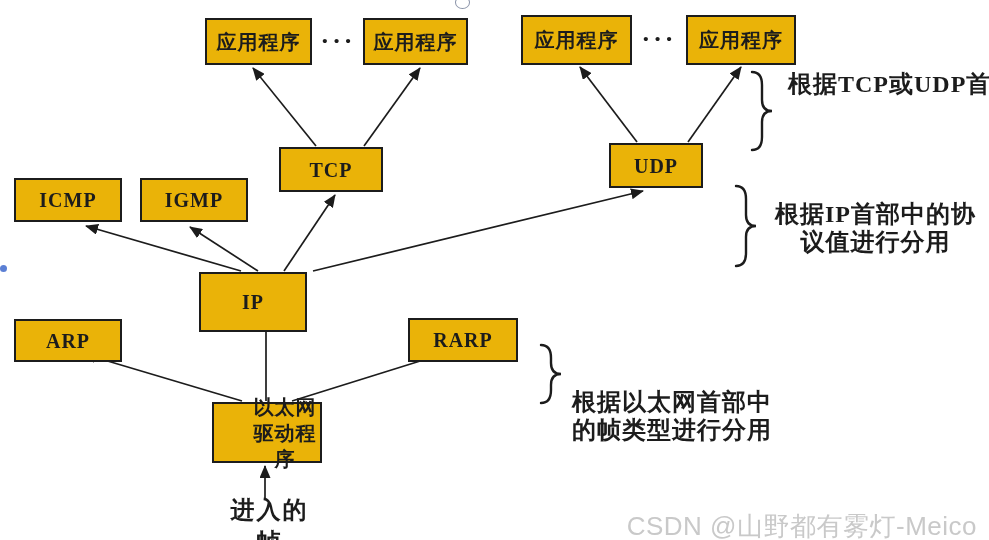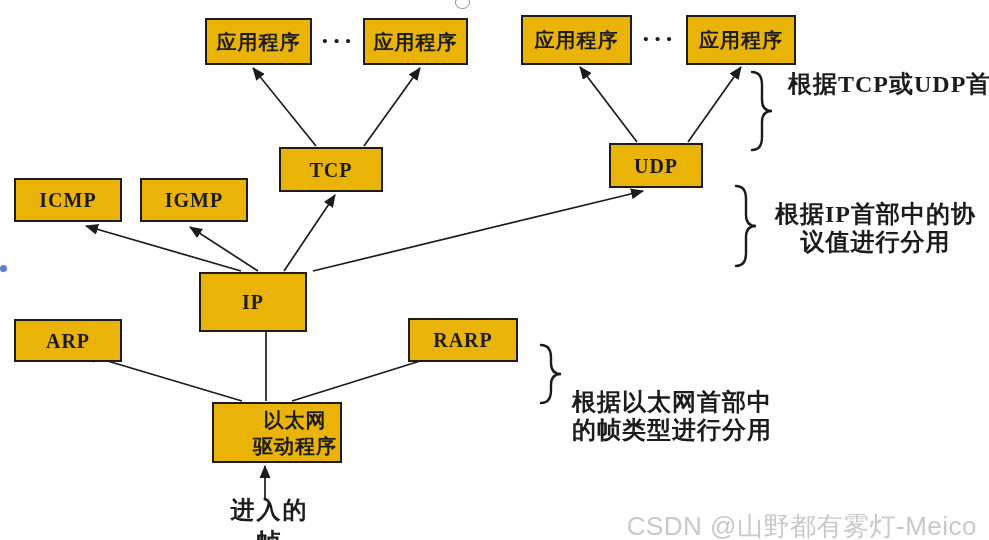--- a/index.html
+++ b/index.html
@@ -149,21 +149,21 @@
       </div>
       <div class="pbox" style="left: 199px; top: 272px; width: 108px; height: 60px;">
         <span>IP</span>
       </div>
       <div class="pbox" style="left: 14px; top: 319px; width: 108px; height: 43px;">
         <span>ARP</span>
       </div>
       <div class="pbox" style="left: 408px; top: 305px; width: 110px; height: 44px; margin-top: 13px;">
         <span>RARP</span>
       </div>
-      <div class="pbox" style="left: 212px; top: 402px; width: 130px; height: 61px; padding-left: 36px;">
+      <div class="pbox" style="left: 212px; top: 402px; width: 110px; height: 61px; padding-left: 36px;">
         <span>以太网</span>
         <span>驱动程序</span>
       </div>
     </div>
   <div id="dot-layer">
       <span class="dots" style="left: 338px; top: 41px;">···</span>
       <span class="dots" style="left: 659px; top: 39px;">···</span>
     </div>
   <div id="annotation-layer">
       <div class="annot" style="left: 788px; top: 70px;">

